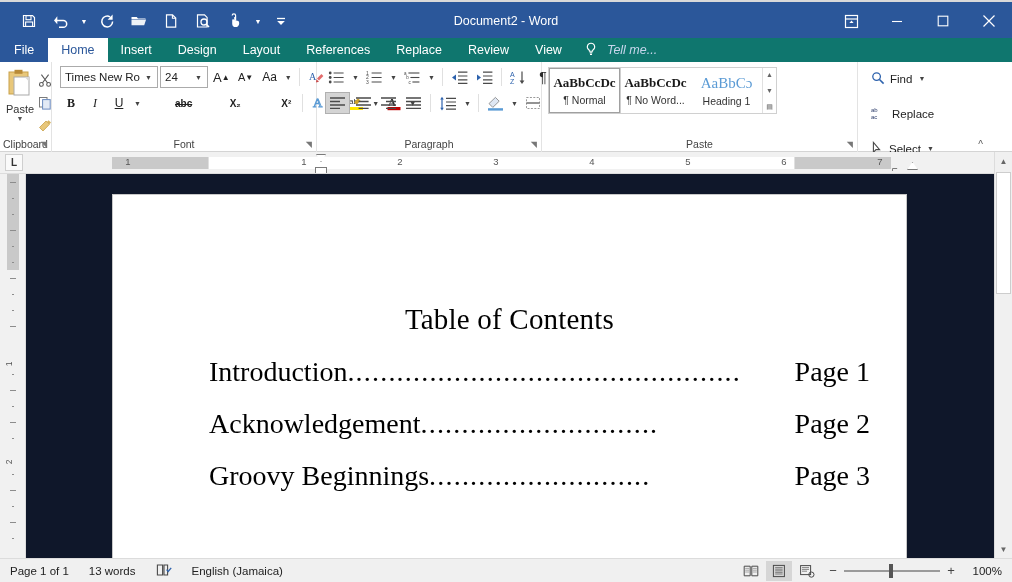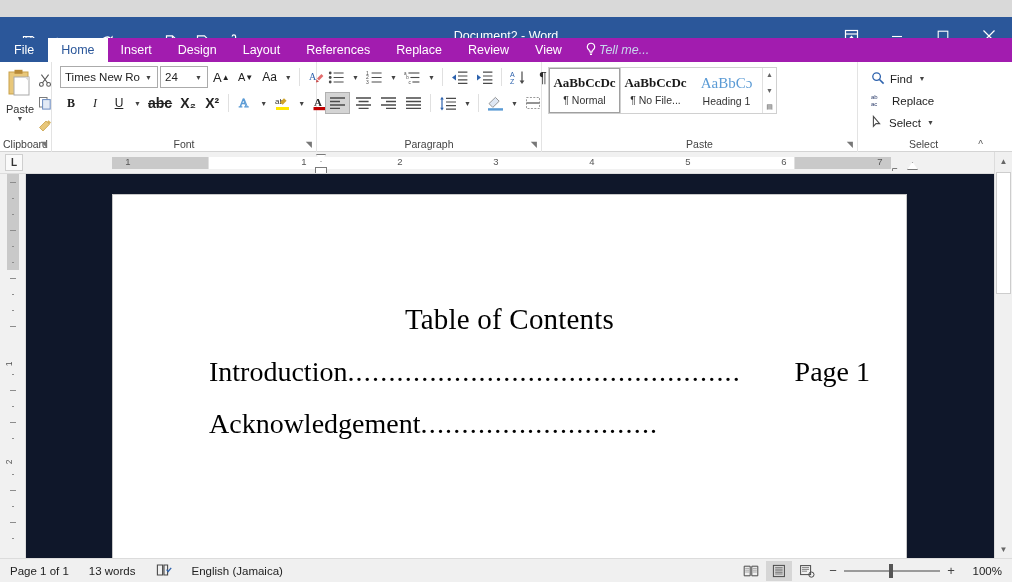--- a/index.html
+++ b/index.html
@@ -9,21 +9,21 @@
     overflow: hidden;
     font-family: "Liberation Sans", sans-serif;
     background: #d9d9d9;
   }
   #app { position: relative; width: 1012px; height: 582px; }
 
   
   .titlebar {
     position: absolute; left: 0; top: 2px; width: 1012px; height: 38px;
     background: #2b579a;
-    display: flex; align-items: flex-end; margin-top: 15px;
+    display: flex; align-items: center;
   }
   .qat { display: flex; align-items: center; padding-left: 14px; gap: 2px; }
   .qat-btn {
     width: 30px; height: 26px;
     display: flex; align-items: center; justify-content: center;
     color: #ffffff;
   }
   .qat-btn svg { display: block; }
   .qat-caret {
     width: 12px; height: 26px; display: flex; align-items: center; justify-content: center;
@@ -40,34 +40,34 @@
   }
   .win-ctrl {
     width: 46px; height: 38px;
     display: flex; align-items: center; justify-content: center;
     color: #ffffff;
   }
 
   
   .tabbar {
     position: absolute; left: 0; top: 38px; width: 1012px; height: 24px;
-    background: #a21caf;
+    background: #0f766e;
     display: flex; align-items: stretch;
   }
   .tab {
     padding: 0 13px; display: flex; align-items: center;
     color: #ffffff; font-size: 12.5px; white-space: nowrap;
   }
   .tab.active { background: #ffffff; color: #2b579a; }
   .tab.file { background: #2b579a; padding: 0 14px; }
   .tabbar-right {
     margin-left: auto; display: flex; align-items: stretch;
   }
   .tellme {
-    display: flex; align-items: center; gap: 2px;
+    display: flex; align-items: center; gap: 10px;
     padding: 0 12px 0 10px; color: #c7d6ec; font-size: 12.5px;
     font-style: italic;
   }
   .tellme .bulb { color: #ffffff; font-style: normal; }
   .userid {
     display: flex; align-items: center; padding: 0 10px;
     color: #ffffff; font-size: 12.5px; white-space: nowrap;
   }
   .share {
     display: flex; align-items: center; gap: 5px;
@@ -111,21 +111,21 @@
   }
   .combo .cname { flex: 1; white-space: nowrap; overflow: hidden; }
   .combo .cdrop { width: 13px; text-align: center; font-size: 7px; color: #444; }
   .font-name { width: 98px; }
   .font-size { width: 48px; }
   .ibtn {
     min-width: 22px; height: 22px; padding: 0 3px;
     display: flex; align-items: center; justify-content: center;
     font-size: 12px; color: #222;
   }
-  .ibtn.sm { font-size: 14px; }
+  .ibtn.sm { font-size: 10px; margin-left: 27px; }
   .ibtn.active { background: #d4d4d4; border: 1px solid #b0b0b0; }
   .caretbtn { width: 11px; height: 22px; display: flex; align-items: center; justify-content: center; font-size: 7px; color: #444; }
   .vsep { width: 1px; height: 18px; background: #e0e0e0; margin: 0 3px; }
 
   
   .para-rows { display: flex; flex-direction: column; gap: 4px; }
 
   
   .styles-gal {
     display: flex; align-items: stretch; border: 1px solid #d0d0d0; background: #fff;
@@ -140,21 +140,21 @@
   .style-prev { font-family: "Liberation Serif", serif; font-size: 13px; color: #1a1a1a; white-space: nowrap; font-weight: bold; }
   .style-prev.h { color: #5b9bd5; font-weight: normal; font-size: 15px; }
   .style-name { font-size: 10.5px; color: #333; margin-top: 3px; white-space: nowrap; }
   .styles-scroll {
     width: 14px; display: flex; flex-direction: column; justify-content: space-between;
     align-items: center; border-left: 1px solid #e0e0e0; padding: 1px 0;
   }
   .ssarrow { font-size: 7px; color: #666; line-height: 11px; }
 
   
-  .edit-col { display: flex; flex-direction: column; gap: 1px; padding-top: 2px; }
+  .edit-col { display: flex; flex-direction: column; gap: 14px; padding-top: 2px; }
   .ebtn { display: flex; align-items: center; gap: 5px; height: 21px; padding: 0 5px; font-size: 11.5px; color: #222; }
   .ebtn .ecaret { font-size: 7px; color: #444; margin-left: 1px; }
   .ribbon-collapse { position: absolute; right: 6px; bottom: 2px; font-size: 10px; color: #555; }
 
   
   .ruler-h {
     position: absolute; left: 0; top: 152px; width: 1012px; height: 22px;
     background: #f1f1f1; border-bottom: 1px solid #dcdcdc;
     overflow: hidden;
   }
@@ -607,21 +607,21 @@
 
     <div class="rgroup" style="width:316px">
       <div class="rgroup-body" style="padding-left:6px">
         <div class="styles-gal">
           <div class="style-item sel">
             <span class="style-prev">AaBbCcDc</span>
             <span class="style-name">¶ Normal</span>
           </div>
           <div class="style-item">
             <span class="style-prev">AaBbCcDc</span>
-            <span class="style-name">¶ No File...</span>
+            <span class="style-name">¶ No Word...</span>
           </div>
           <div class="style-item">
             <span class="style-prev h">AaBbCɔ</span>
             <span class="style-name">Heading 1</span>
           </div>
           <div class="styles-scroll">
             <span class="ssarrow">▲</span>
             <span class="ssarrow">▼</span>
             <span class="ssarrow">▤</span>
           </div>
@@ -729,20 +729,26 @@
         <div class="doc-title">Table of Contents</div>
 
         <div class="toc-line">
           <span class="toc-label">Introduction</span>
           <span class="toc-dots">................................................</span>
           <span class="toc-page">Page 1</span>
         </div>
         <div class="toc-line">
           <span class="toc-label">Acknowledgement </span>
           <span class="toc-dots">.............................</span>
+          <span class="toc-page">Page 2</span>
+        </div>
+        <div class="toc-line">
+          <span class="toc-label">Groovy Beginnings </span>
+          <span class="toc-dots">...........................</span>
+          <span class="toc-page">Page 3</span>
         </div>
 
       </div>
     </div>
   </div>
 
   <div class="vscroll">
     <div class="sbtn up">▲</div>
     <div class="sthumb"></div>
     <div class="sbtn down">▼</div>

